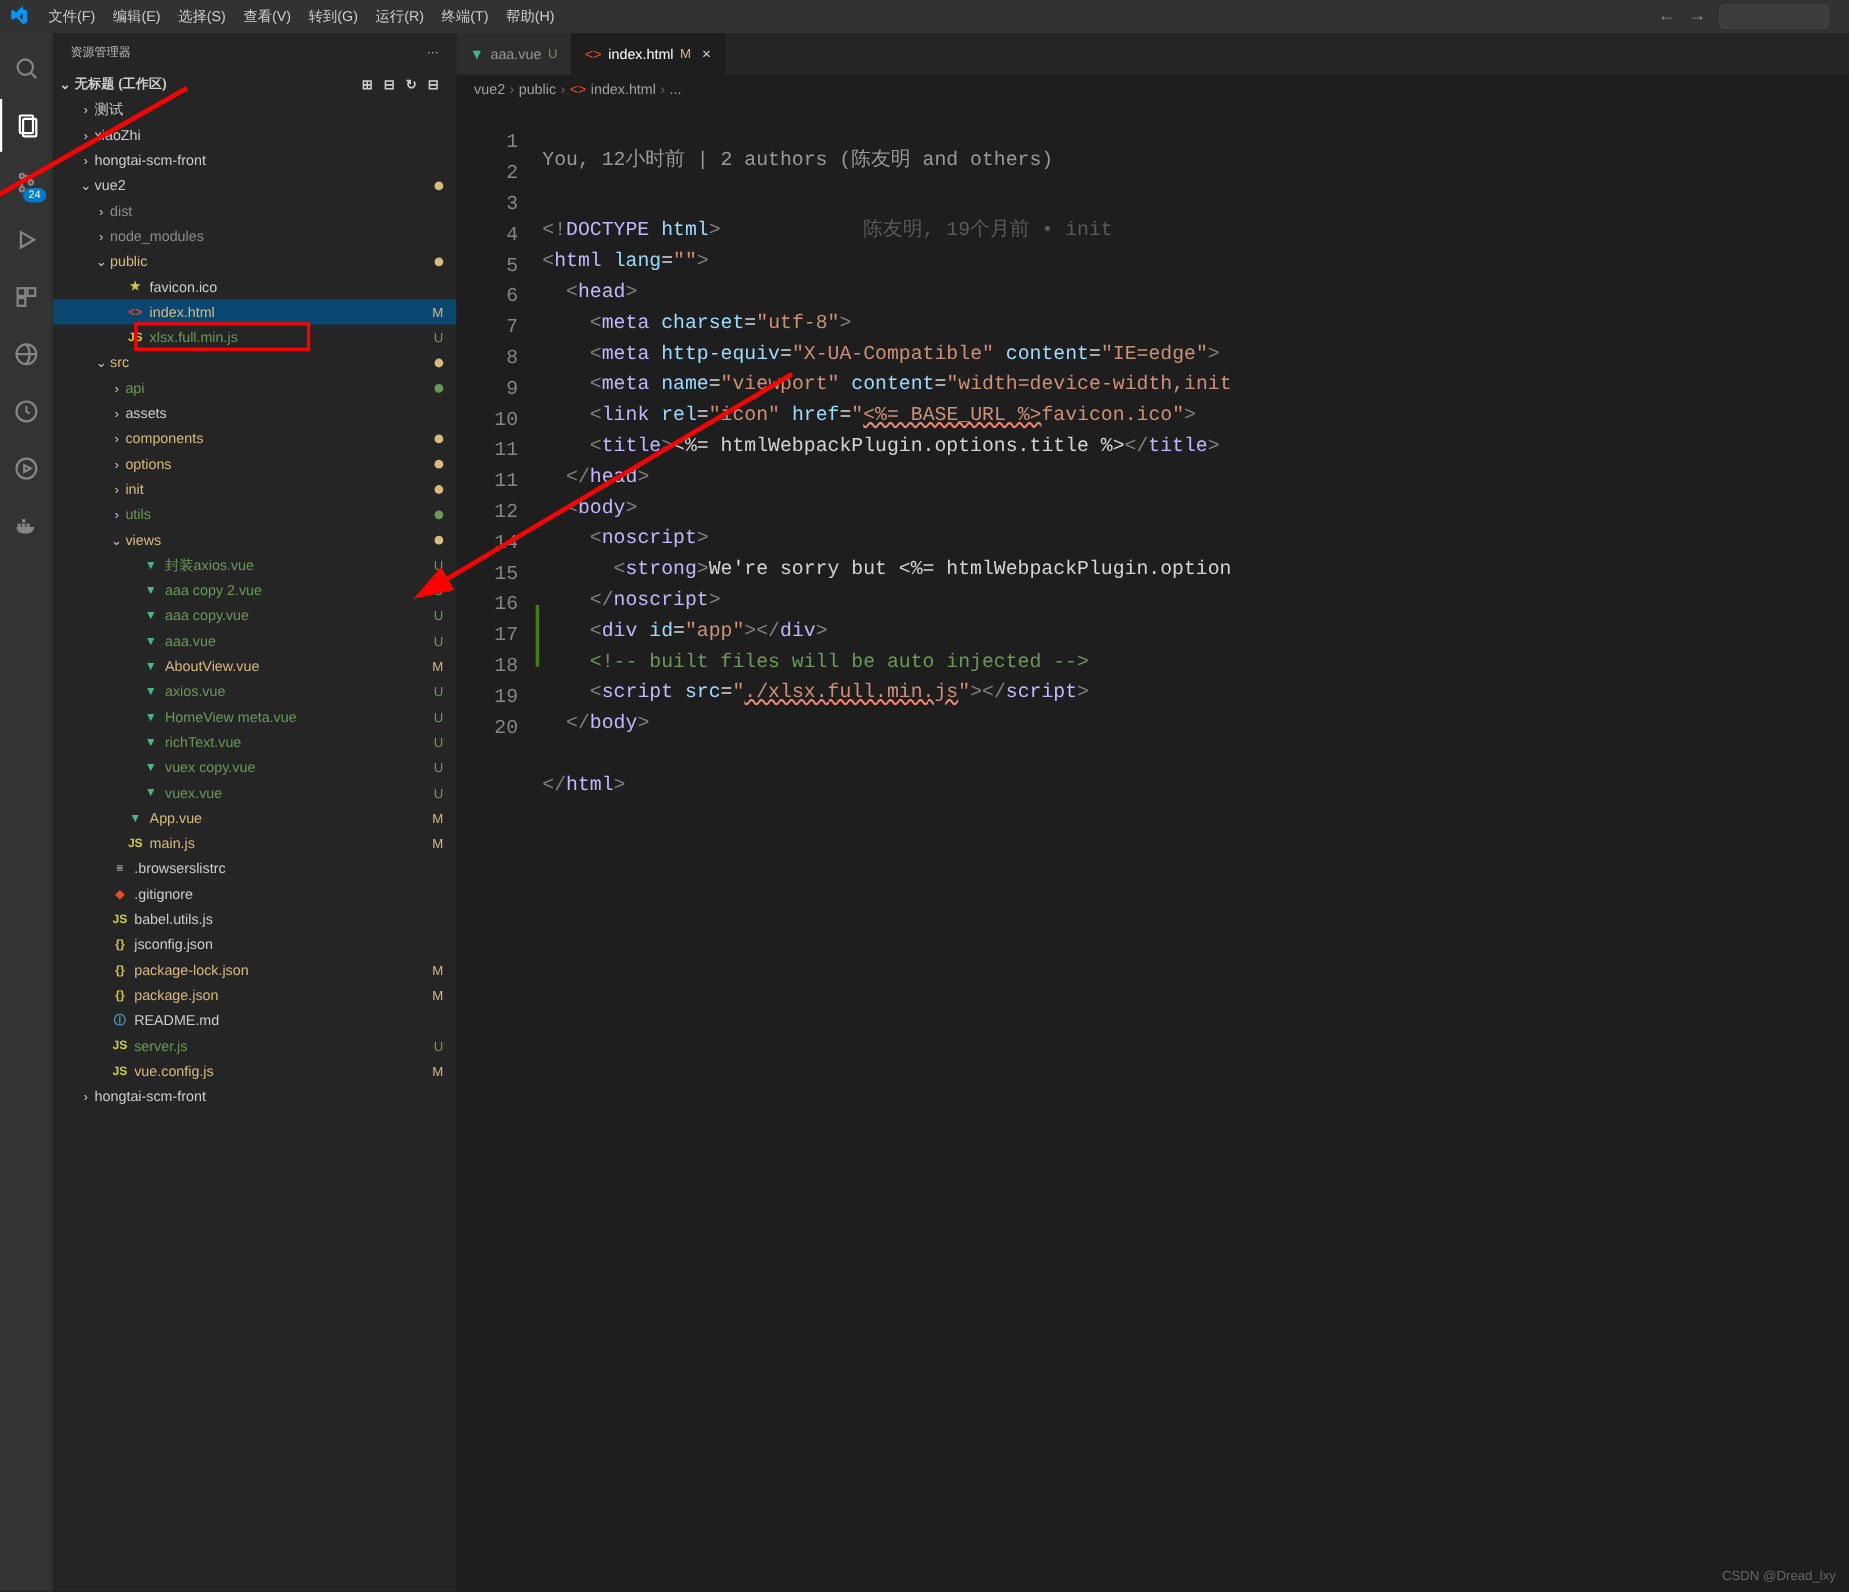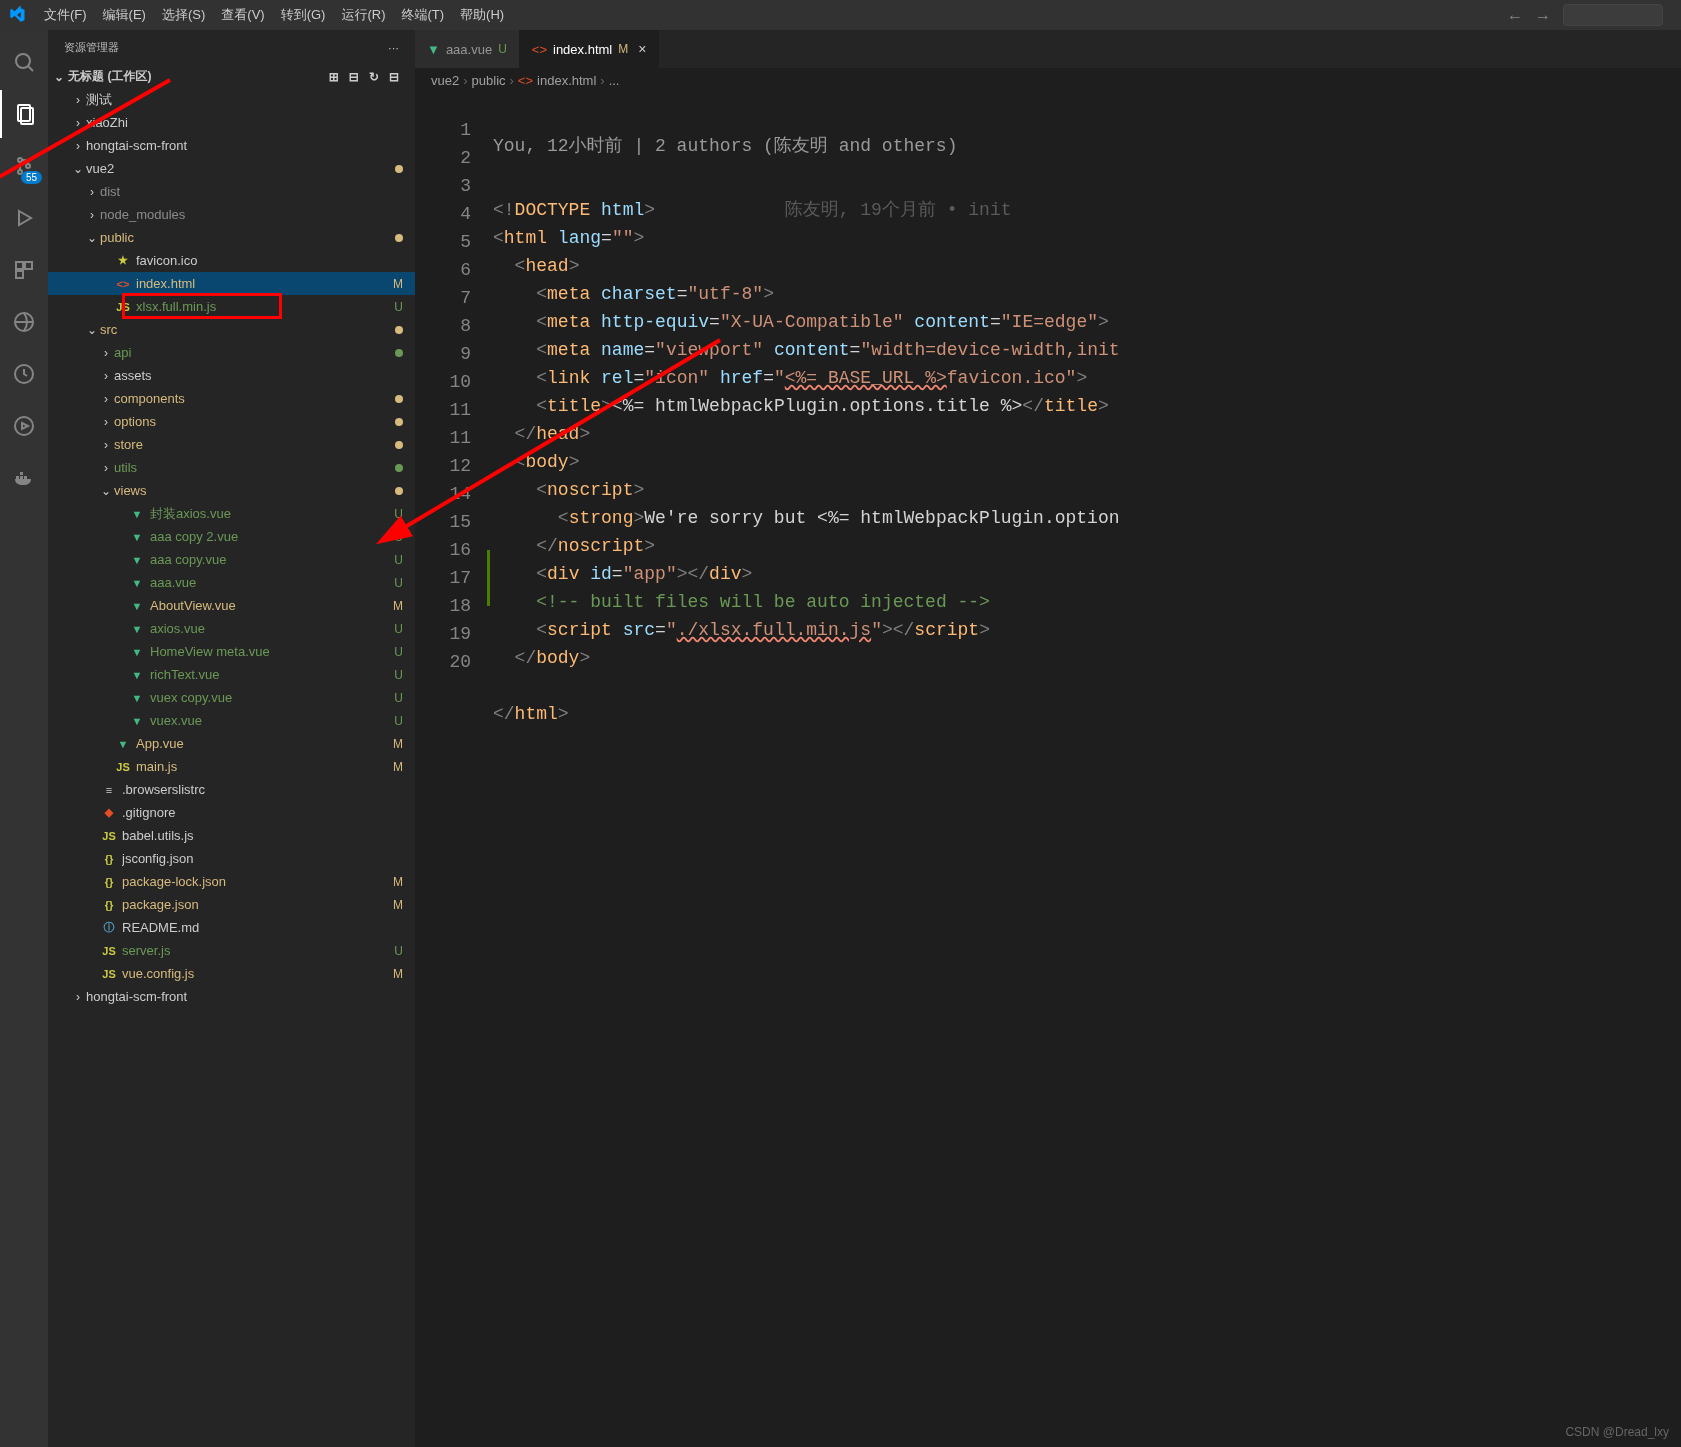--- a/index.html
+++ b/index.html
@@ -49,21 +49,21 @@
 .breadcrumb { height: 24px; display: flex; align-items: center; padding: 0 16px; font-size: 13px; color: #a0a0a0; gap: 4px; }
 .breadcrumb .sep { color: #666; }
 .editor-body { flex: 1; display: flex; font-family: Consolas, "Courier New", monospace; font-size: 18px; position: relative; }
 .gutter { width: 78px; text-align: right; color: #858585; padding-right: 22px; user-select: none; }
 .gutter .ln { height: 28px; line-height: 28px; }
 .code { flex: 1; white-space: pre; overflow: hidden; }
 .code-line { height: 28px; line-height: 28px; position: relative; }
 .code .gitlens { color: #5a5a5a; font-style: normal; }
 .code .annot { color: #999; font-style: normal; }
 .tok-gray { color: #808080; }
-.tok-blue { color: #fdba74; }
+.tok-blue { color: #c4b5fd; }
 .tok-lblue { color: #9cdcfe; }
 .tok-str { color: #ce9178; }
 .tok-cmt { color: #6a9955; }
 .tok-white { color: #d4d4d4; }
 .underline-err { text-decoration: underline wavy #f48771; }
 .watermark { position: absolute; bottom: 8px; right: 12px; color: #666; font-size: 12px; }
 .green-bar { position: absolute; left: 72px; width: 3px; background: #487e02; }
 svg { display: block; }
 .arrow-svg { position: absolute; pointer-events: none; }
 </style>
@@ -108,21 +108,21 @@
           <rect x="8" y="6" width="12" height="16" rx="1"></rect>
         </svg>
       </div>
     <div class="activity-icon">
         <svg width="24" height="24" viewBox="0 0 24 24" fill="none" stroke="currentColor" stroke-width="2">
           <circle cx="8" cy="6" r="2"></circle>
           <circle cx="8" cy="18" r="2"></circle>
           <circle cx="16" cy="12" r="2"></circle>
           <path d="M8 8v8M10 6h2a4 4 0 014 4"></path>
         </svg>
-        <span class="badge">55</span>
+        <span class="badge">24</span>
       </div>
     <div class="activity-icon">
         <svg width="24" height="24" viewBox="0 0 24 24" fill="none" stroke="currentColor" stroke-width="2">
           <polygon points="7,5 19,12 7,19"></polygon>
         </svg>
       </div>
     <div class="activity-icon">
         <svg width="24" height="24" viewBox="0 0 24 24" fill="none" stroke="currentColor" stroke-width="2">
           <rect x="4" y="4" width="7" height="7"></rect>
           <rect x="13" y="4" width="7" height="7"></rect>
@@ -241,21 +241,21 @@
           <span class="label mod-text" style="">components</span>
           <span class="dot "></span>
         </div>
         <div class="tree-item" style="padding-left: 50px;">
           <span class="chev">›</span>
           <span class="label mod-text" style="">options</span>
           <span class="dot "></span>
         </div>
         <div class="tree-item" style="padding-left: 50px;">
           <span class="chev">›</span>
-          <span class="label mod-text" style="">store</span>
+          <span class="label mod-text" style="">init</span>
           <span class="dot "></span>
         </div>
         <div class="tree-item" style="padding-left: 50px;">
           <span class="chev">›</span>
           <span class="label green-text" style="">utils</span>
           <span class="dot U"></span>
         </div>
         <div class="tree-item" style="padding-left: 50px;">
           <span class="chev">⌄</span>
           <span class="label mod-text" style="">views</span>

